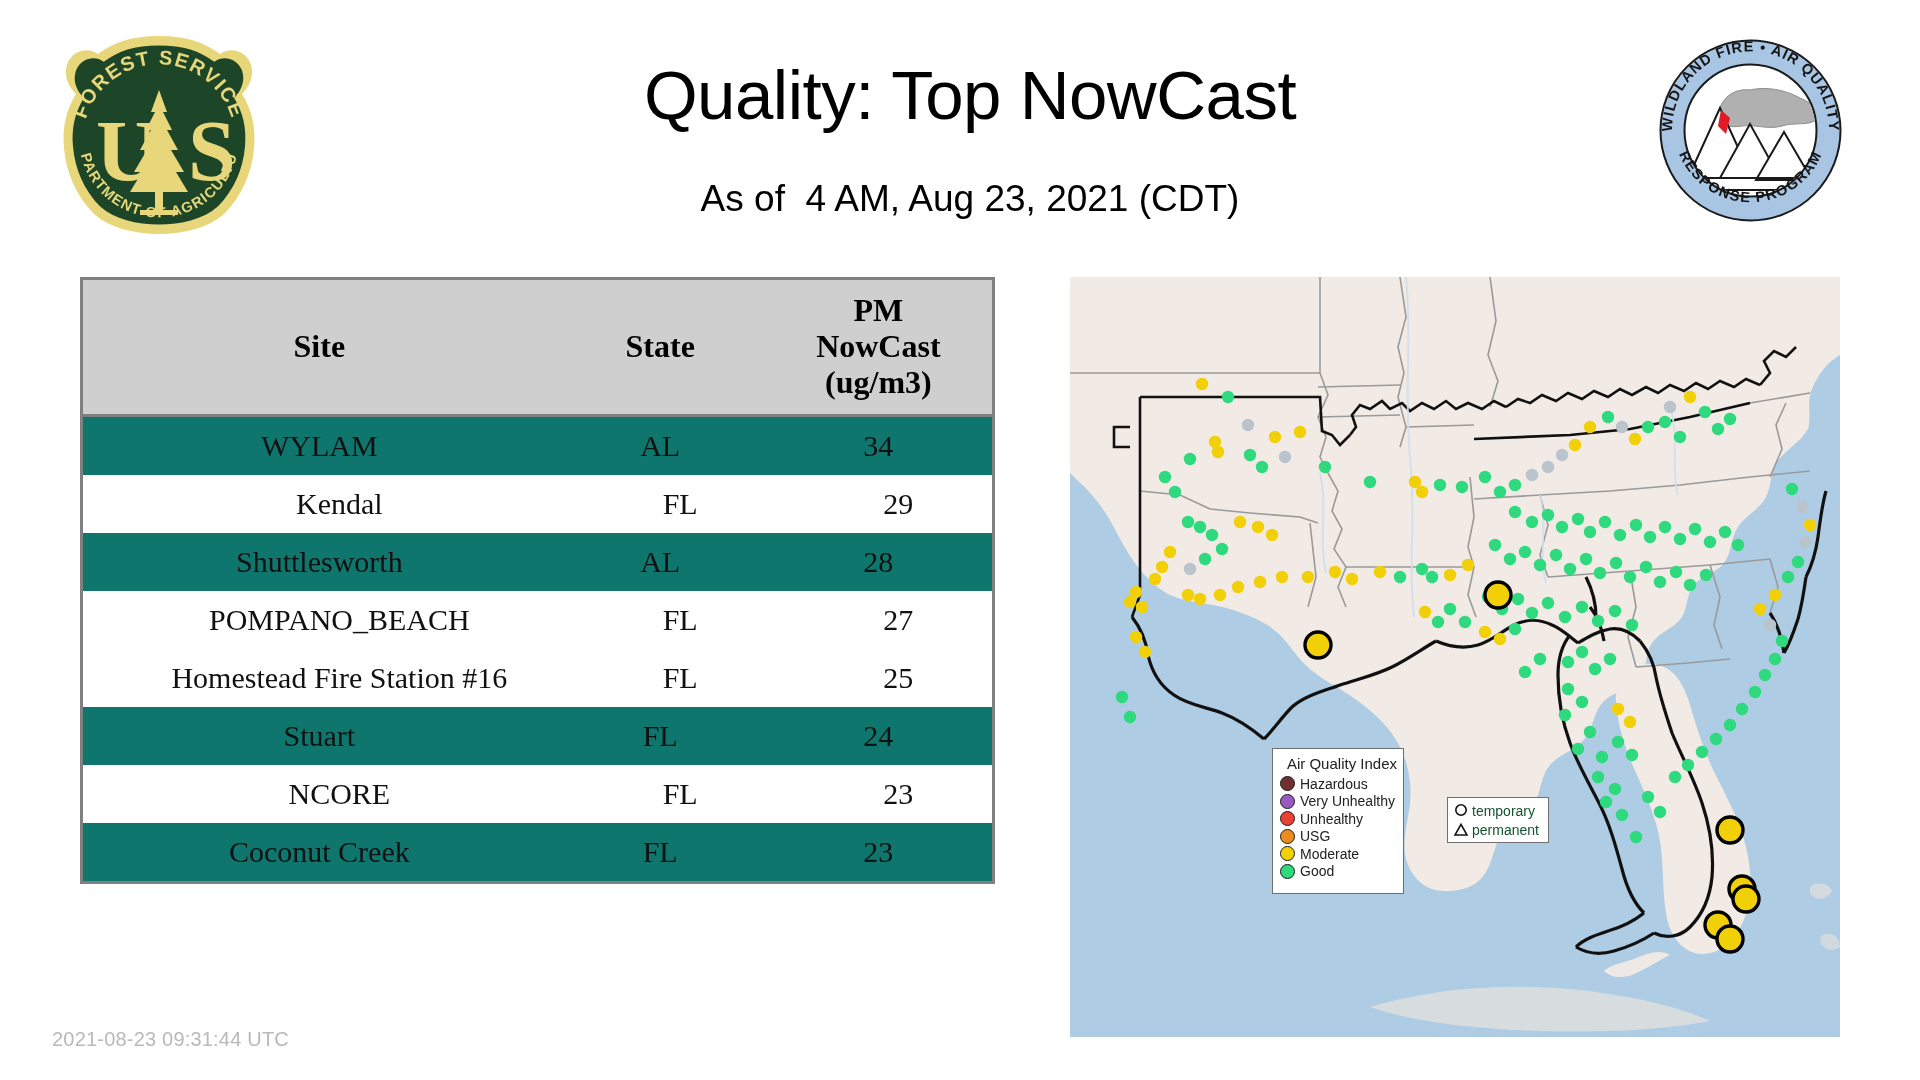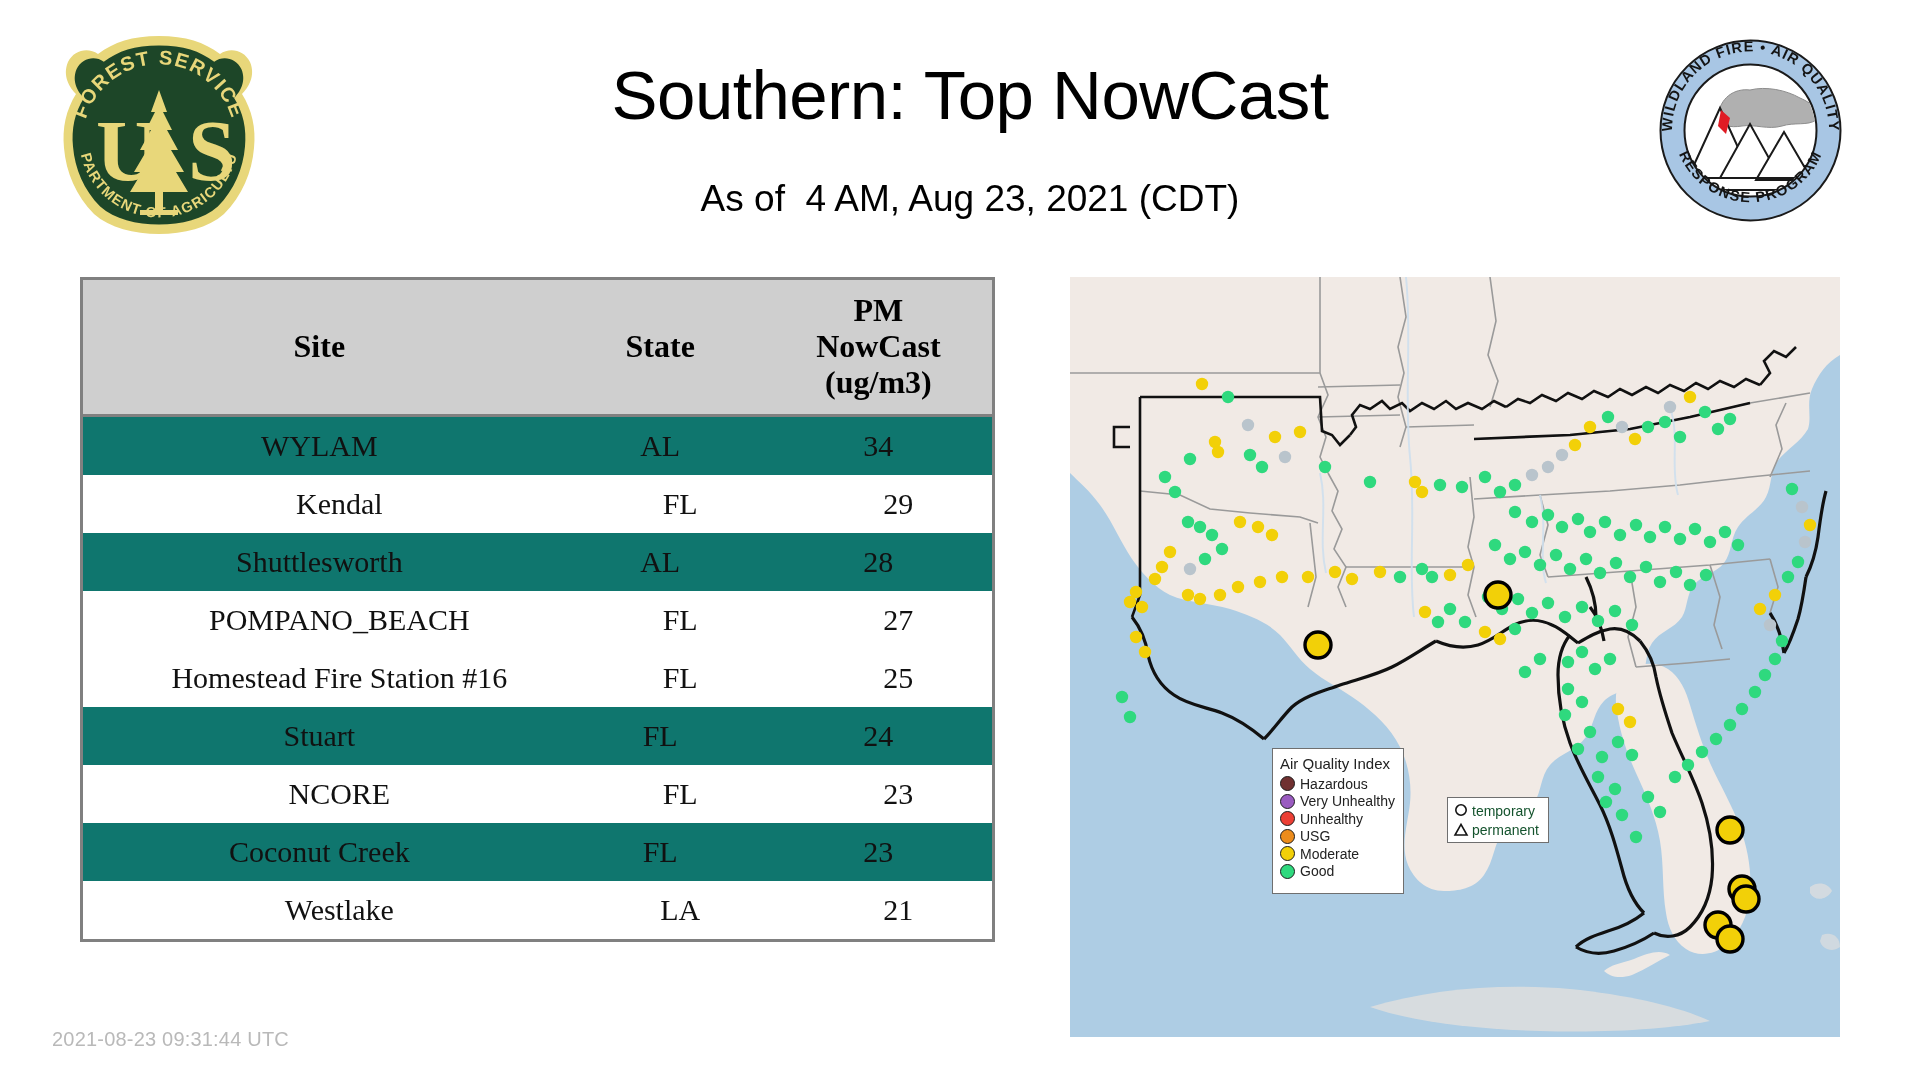--- a/index.html
+++ b/index.html
@@ -81,21 +81,21 @@
   }
   #map-panel svg{display:block;}
   .legend-box{
     position:absolute;
     background:#ffffff;
     border:1px solid #6f6f6f;
     box-sizing:border-box;
   }
   #aqi-legend{left:1272px;top:748px;width:132px;height:146px;padding:5px 6px 4px 7px;}
   #aqi-legend .legend-title{
-    font-size:15px;color:#222;text-align:left;margin:1px 0 3px 0;
+    font-size:15px;color:#222;text-align:right;margin:1px 0 3px 0;
     font-family:"Liberation Sans", sans-serif;
   }
   #aqi-legend .legend-row{display:flex;align-items:center;height:17.5px;}
   #aqi-legend .swatch{
     width:13px;height:13px;border-radius:50%;
     border:1.2px solid #1d1d1d;margin-right:5px;flex:0 0 auto;
   }
   #aqi-legend .legend-label{font-size:14px;color:#222;white-space:nowrap;line-height:14px;}
 
   #site-type-legend{left:1447px;top:797px;width:102px;height:46px;padding:3px 4px 3px 5px;}
@@ -177,21 +177,21 @@
     <text font-family="'Liberation Sans',sans-serif" font-size="14.5" font-weight="bold" fill="#141414" letter-spacing="1.1">
       <textPath href="#wTop" startOffset="50%" text-anchor="middle">WILDLAND FIRE • AIR QUALITY</textPath>
     </text>
     <path id="wBot" d="M 16 96 A 77 77 0 0 0 169 96" fill="none"></path>
     <text font-family="'Liberation Sans',sans-serif" font-size="14.5" font-weight="bold" fill="#141414" letter-spacing="1.4">
       <textPath href="#wBot" startOffset="50%" text-anchor="middle">RESPONSE PROGRAM</textPath>
     </text>
   </svg>
 </div>
 
-<div id="page-title">Southern: Top NowCast</div>
+<div id="page-title">Quality: Top NowCast</div>
 <div id="page-subtitle">As of  4 AM, Aug 23, 2021 (CDT)</div>
 
 <div id="nowcast-table-wrap">
   <table>
     <thead>
       <tr>
         <th class="col-site">Site</th>
         <th class="col-state">State</th>
         <th class="col-pm">
           <div>PM</div>
@@ -233,25 +233,20 @@
         </tr>
         <tr class="even">
           <td>NCORE</td>
           <td>FL</td>
           <td>23</td>
         </tr>
         <tr class="odd">
           <td>Coconut Creek</td>
           <td>FL</td>
           <td>23</td>
-        </tr>
-        <tr class="even">
-          <td>Westlake</td>
-          <td>LA</td>
-          <td>21</td>
         </tr>
       </tbody>
   </table>
 </div>
 
 <div id="map-panel">
   <svg id="map-svg" viewBox="0 0 770 760" width="770" height="760">
     <rect x="0" y="0" width="770" height="760" fill="#aecde4"></rect>
 
     <g>

